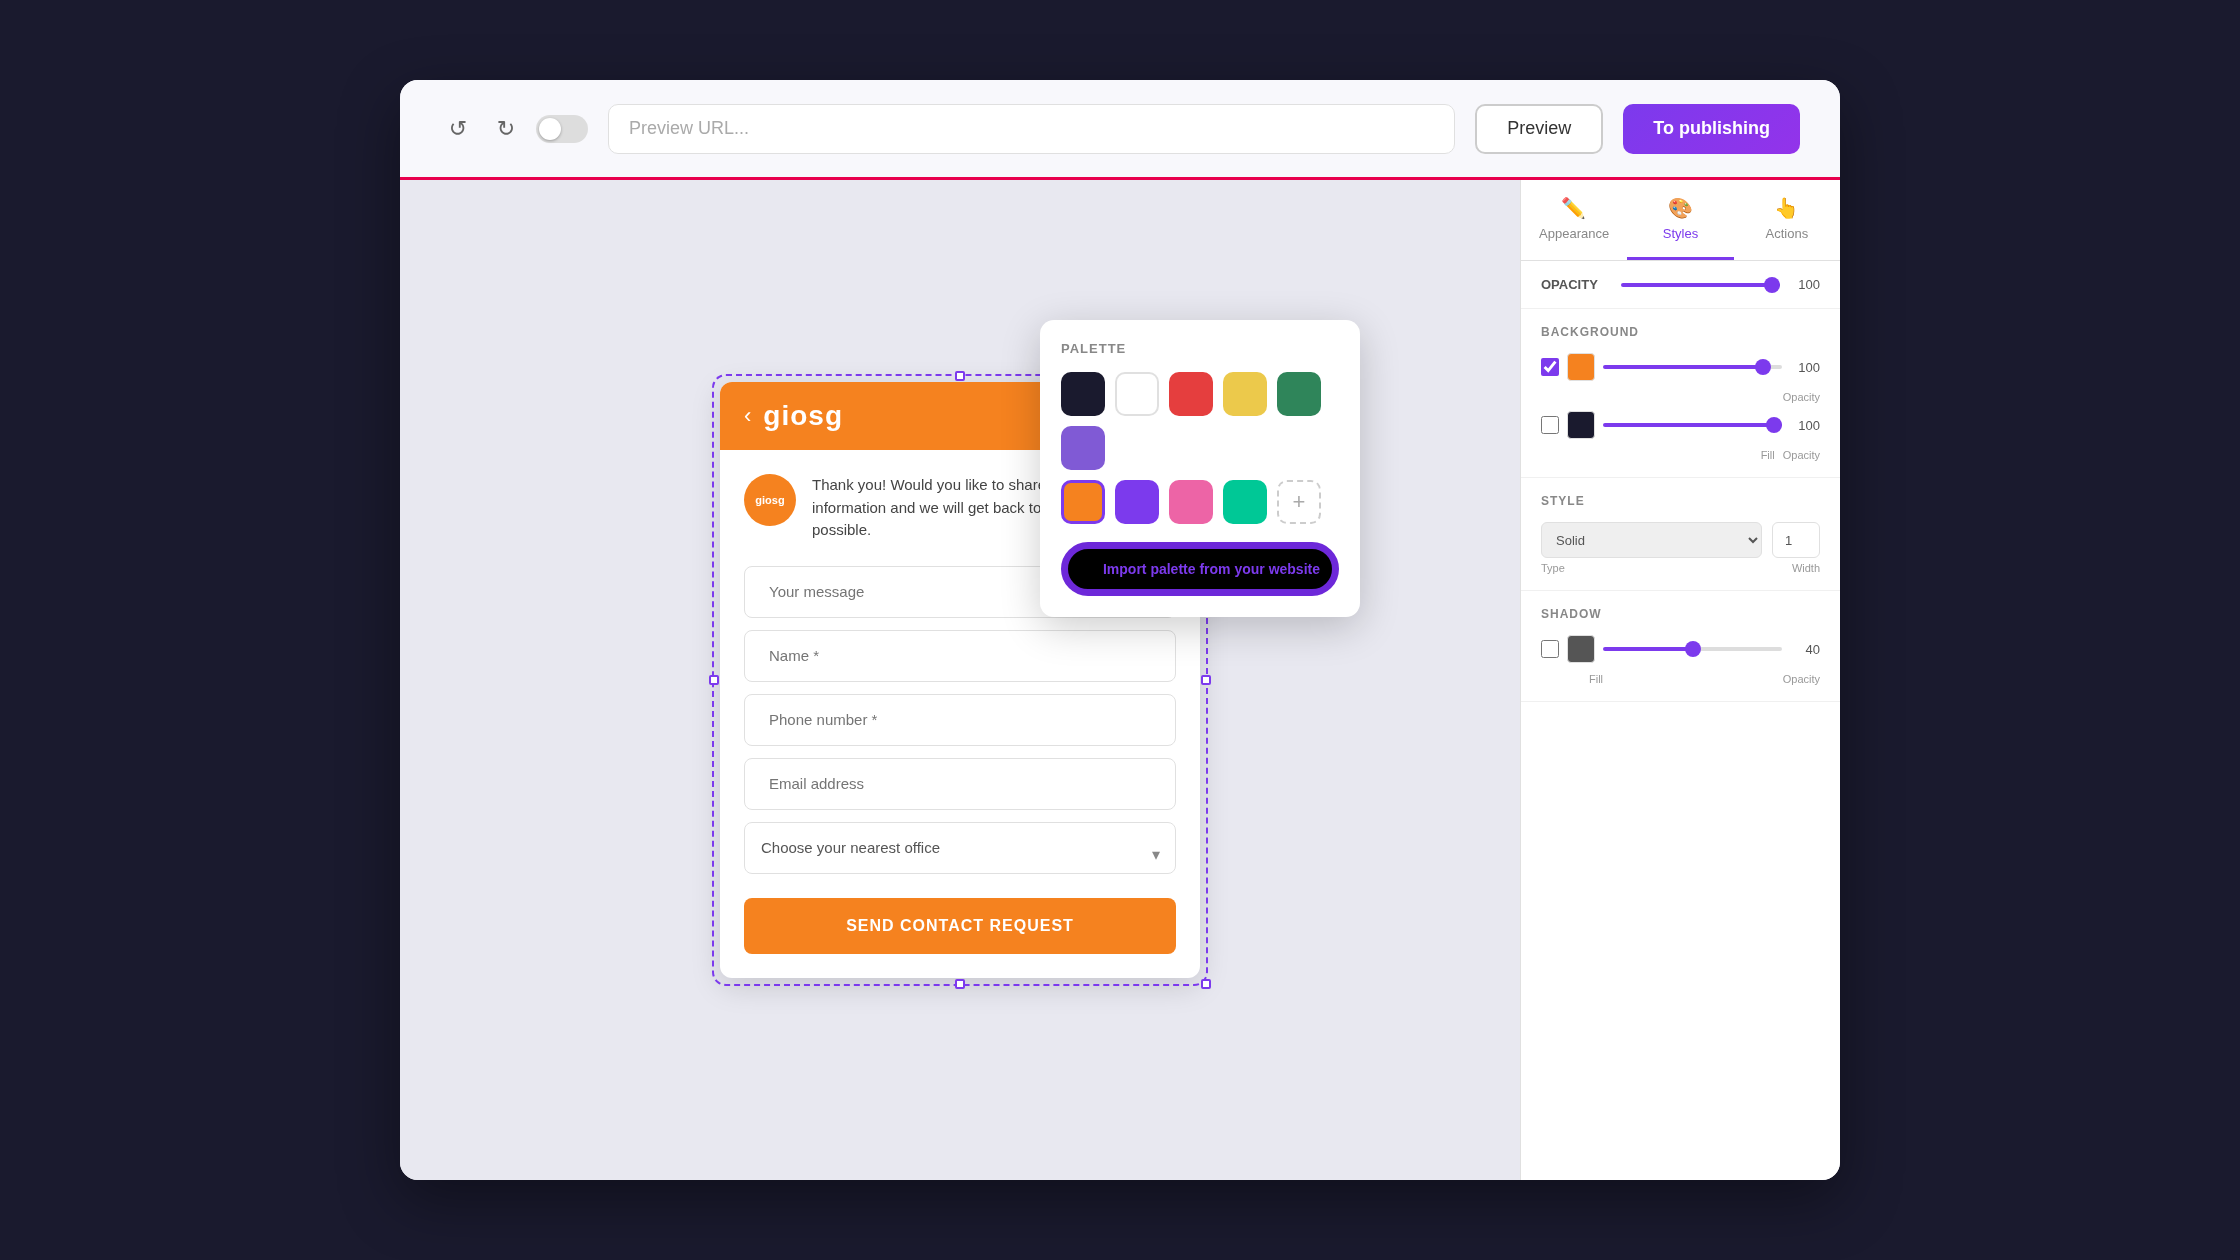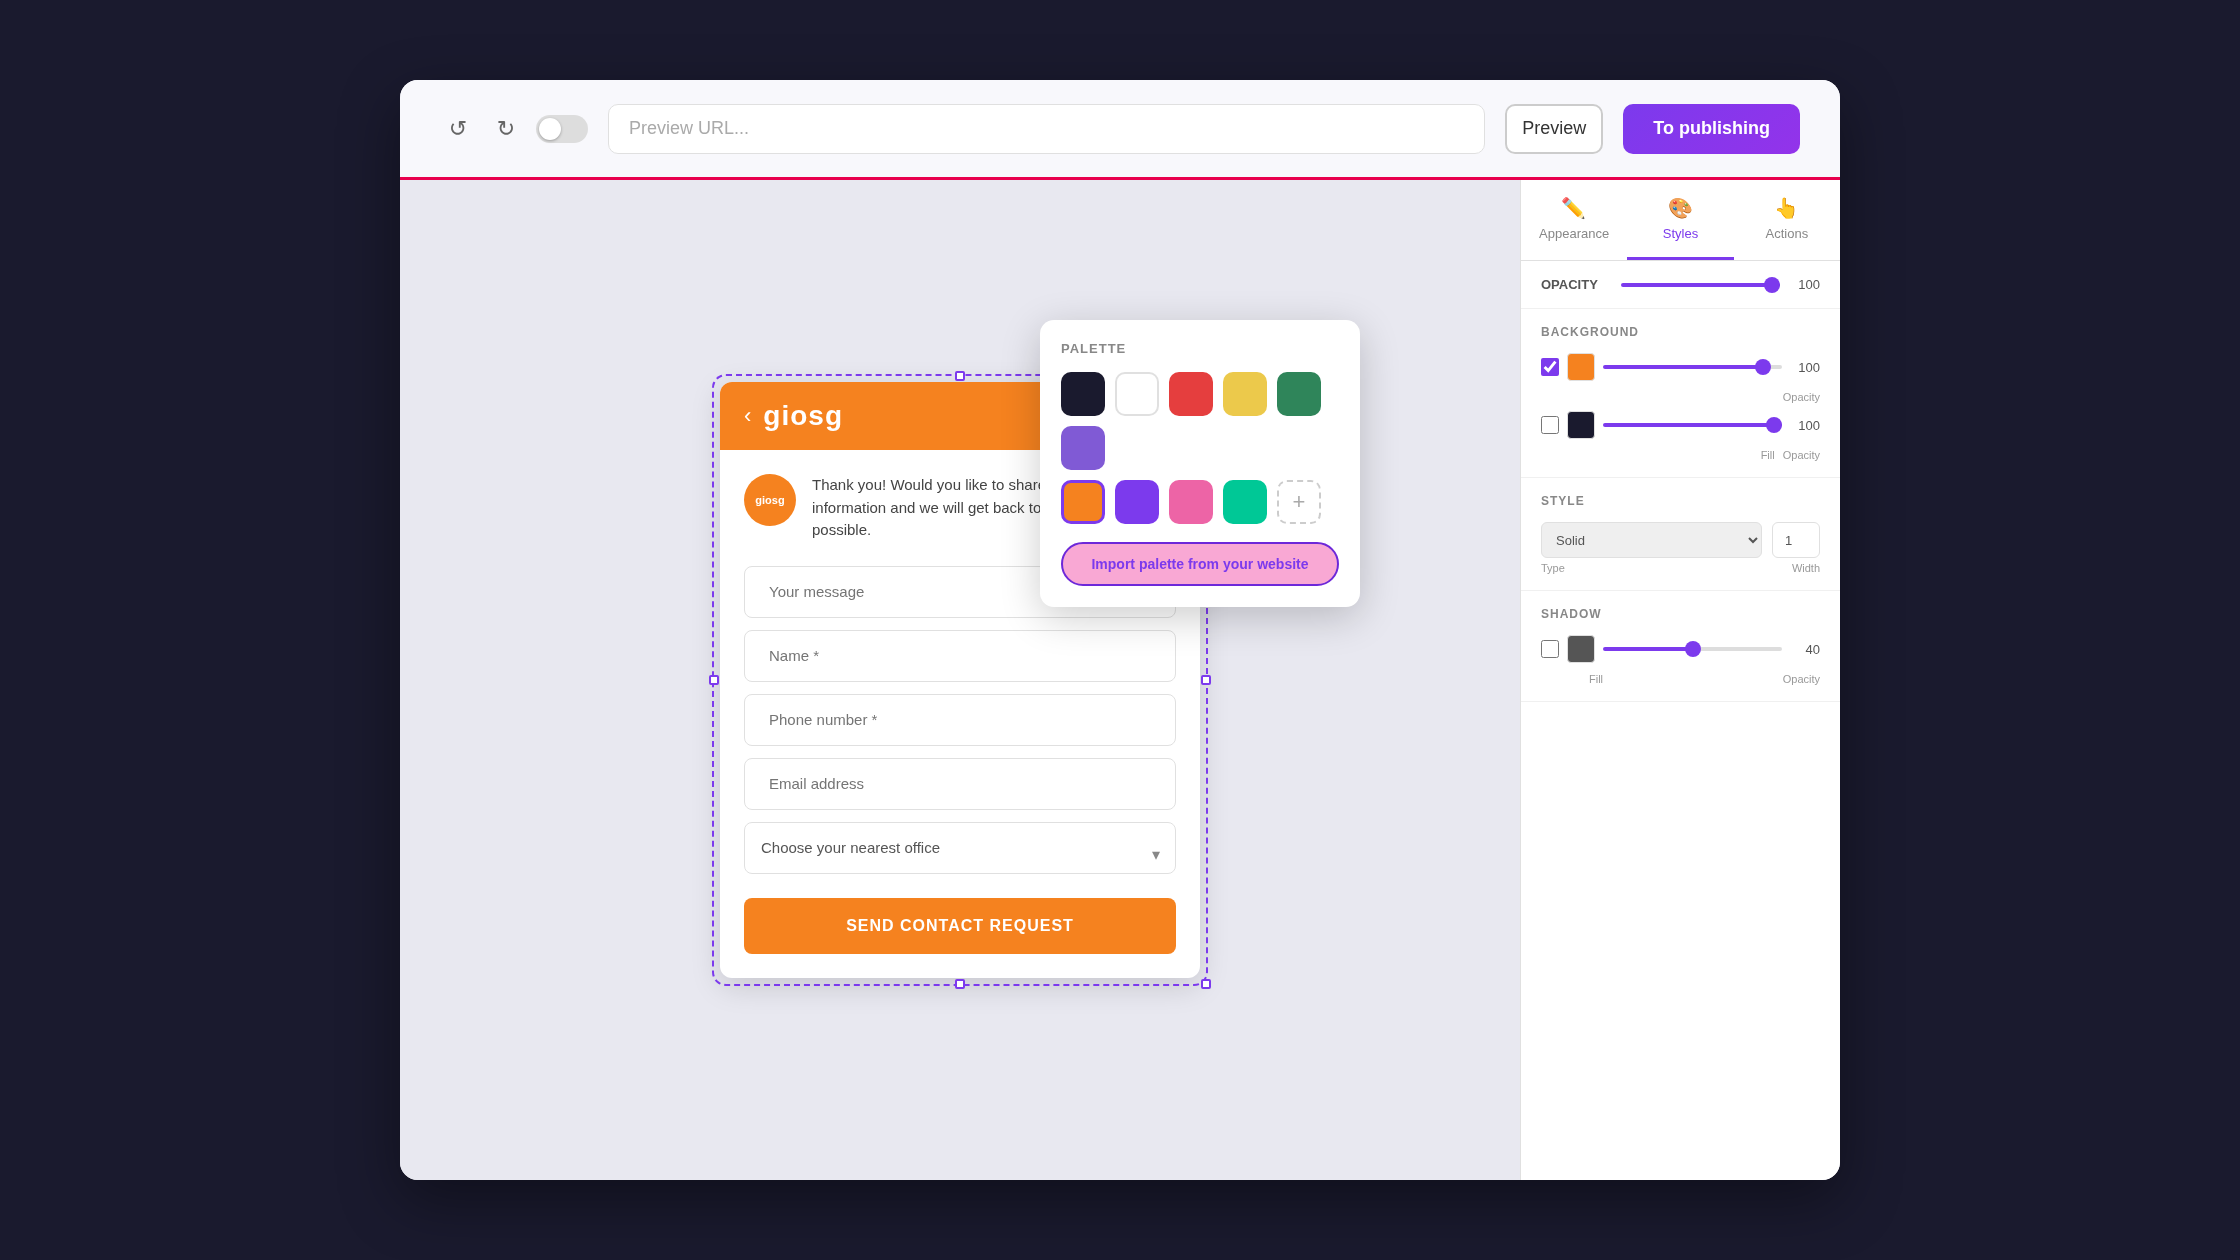--- a/index.html
+++ b/index.html
@@ -72,21 +72,21 @@
       border-radius: 10px;
       border: 1px solid #e0e0e0;
       padding: 0 20px;
       font-size: 18px;
       color: #aaa;
       display: flex;
       align-items: center;
     }
     .preview-btn {
       height: 50px;
-      padding: 0 15px;
+      padding: 0 30px;
       background: white;
       border: 2px solid #ccc;
       border-radius: 10px;
       font-size: 18px;
       color: #333;
       cursor: pointer;
       display: flex;
       align-items: center;
     }
     .publish-btn {
@@ -459,28 +459,29 @@
       display: flex;
       align-items: center;
       justify-content: center;
       font-size: 22px;
       color: #aaa;
       cursor: pointer;
     }
     .import-palette-btn {
       width: 100%;
       padding: 12px;
-      background: #f9a8d4;
-      border: 2px solid #6d28d9;
+      background: #000000;
+      border: 7px solid #6d28d9;
       border-radius: 30px;
       color: #7c3aed;
       font-size: 14px;
       font-weight: 600;
       cursor: pointer;
       margin-top: 8px;
+      text-align: right;
     }
   </style>
 </head>
 <body>
 
 <div class="browser-window">
   <div class="top-bar">
     <div class="nav-icons">
       <div class="nav-icon">↺</div>
       <div class="nav-icon">↻</div>

